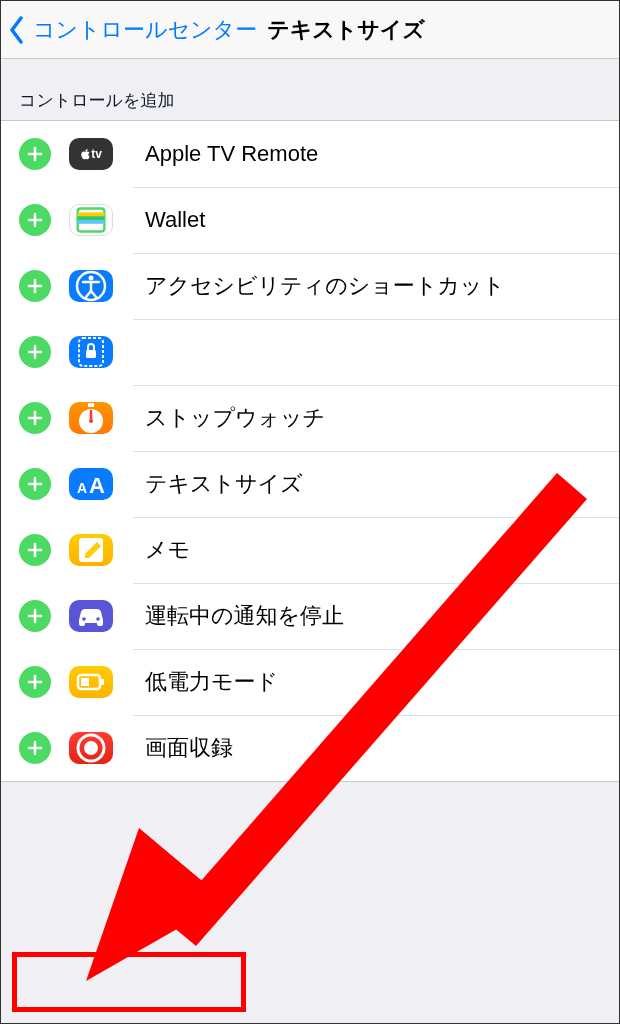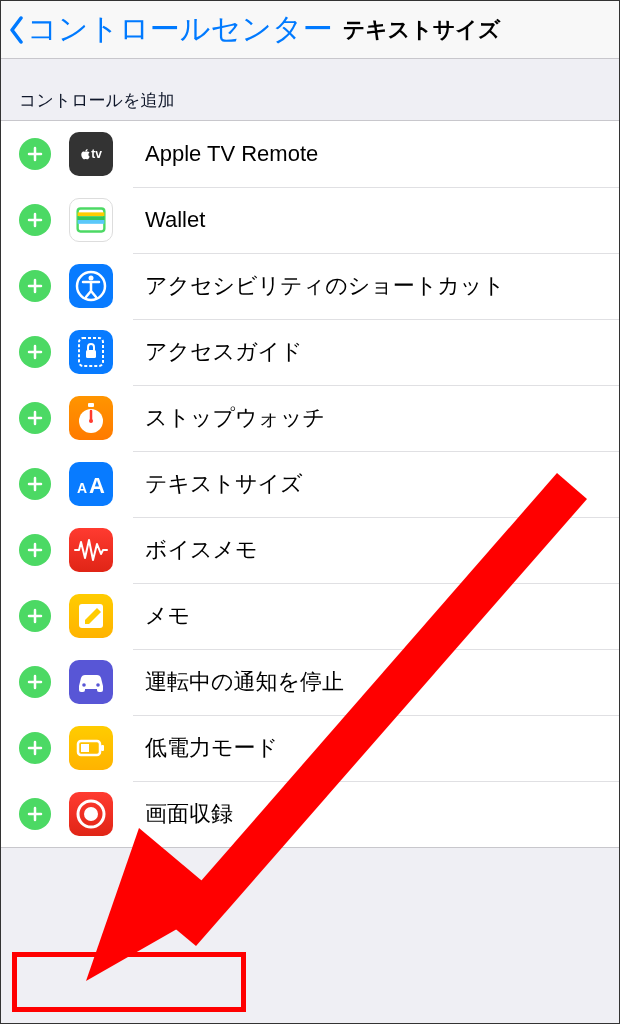--- a/index.html
+++ b/index.html
@@ -22,22 +22,22 @@
     padding: 0 8px;
     position: relative;
   }
   .back-chevron {
     width: 16px; height: 28px;
     display: inline-block;
   }
   .back-chevron svg { width: 100%; height: 100%; }
   .back-label {
     color: #007aff;
-    font-size: 30px;
-    margin-left: 2px;
+    font-size: 22px;
+    margin-left: 8px;
   }
   .nav-title {
     font-size: 22px;
     font-weight: 600;
     margin-left: 10px;
   }
 
   .section-header {
     padding: 30px 18px 8px 18px;
     font-size: 17px;
@@ -68,21 +68,21 @@
     width: 32px; height: 32px;
     border-radius: 50%;
     background: #4cd964;
     display: flex;
     align-items: center;
     justify-content: center;
     flex-shrink: 0;
   }
   .add-btn svg { width: 18px; height: 18px; }
   .app-icon {
-    width: 44px; height: 44px;
+    width: 44px; height: 32px;
     border-radius: 10px;
     margin-left: 18px;
     flex-shrink: 0;
     display: flex;
     align-items: center;
     justify-content: center;
     position: relative;
   }
   .row-label {
     font-size: 22px;
@@ -196,21 +196,20 @@
           <line x1="3" y1="9" x2="15" y2="9" stroke="#fff" stroke-width="2.5" stroke-linecap="round"></line>
         </svg>
       </span>
     <span class="app-icon ic-guide">
       <svg viewBox="0 0 44 44" width="44" height="44">
           <rect x="10" y="8" width="24" height="28" rx="4" fill="none" stroke="#fff" stroke-width="2" stroke-dasharray="3 2"></rect>
           <rect x="17" y="20" width="10" height="8" rx="1.5" fill="#fff"></rect>
           <path d="M19 20 v-3 a3 3 0 0 1 6 0 v3" fill="none" stroke="#fff" stroke-width="2"></path>
         </svg>
     </span>
-    <span class="row-label">アクセスガイド</span>
   </div>
 
 
   <div class="row">
     <span class="add-btn">
         <svg viewBox="0 0 18 18">
           <line x1="9" y1="3" x2="9" y2="15" stroke="#fff" stroke-width="2.5" stroke-linecap="round"></line>
           <line x1="3" y1="9" x2="15" y2="9" stroke="#fff" stroke-width="2.5" stroke-linecap="round"></line>
         </svg>
       </span>
@@ -234,34 +233,20 @@
       </span>
     <span class="app-icon ic-text">
       <svg viewBox="0 0 44 44" width="44" height="44">
           <text x="8" y="31" font-family="Arial" font-size="14" font-weight="700" fill="#fff">A</text>
           <text x="20" y="31" font-family="Arial" font-size="22" font-weight="700" fill="#fff">A</text>
         </svg>
     </span>
     <span class="row-label">テキストサイズ</span>
   </div>
 
-  <div class="row">
-    <span class="add-btn">
-        <svg viewBox="0 0 18 18">
-          <line x1="9" y1="3" x2="9" y2="15" stroke="#fff" stroke-width="2.5" stroke-linecap="round"></line>
-          <line x1="3" y1="9" x2="15" y2="9" stroke="#fff" stroke-width="2.5" stroke-linecap="round"></line>
-        </svg>
-      </span>
-    <span class="app-icon ic-voice">
-      <svg viewBox="0 0 44 44" width="44" height="44">
-          <polyline points="6,22 10,22 12,14 16,30 20,12 24,32 28,16 32,26 34,22 38,22" fill="none" stroke="#fff" stroke-width="2" stroke-linejoin="round" stroke-linecap="round"></polyline>
-        </svg>
-    </span>
-    <span class="row-label">ボイスメモ</span>
-  </div>
 
   <div class="row">
     <span class="add-btn">
         <svg viewBox="0 0 18 18">
           <line x1="9" y1="3" x2="9" y2="15" stroke="#fff" stroke-width="2.5" stroke-linecap="round"></line>
           <line x1="3" y1="9" x2="15" y2="9" stroke="#fff" stroke-width="2.5" stroke-linecap="round"></line>
         </svg>
       </span>
     <span class="app-icon ic-notes">
       <svg viewBox="0 0 44 44" width="44" height="44">

